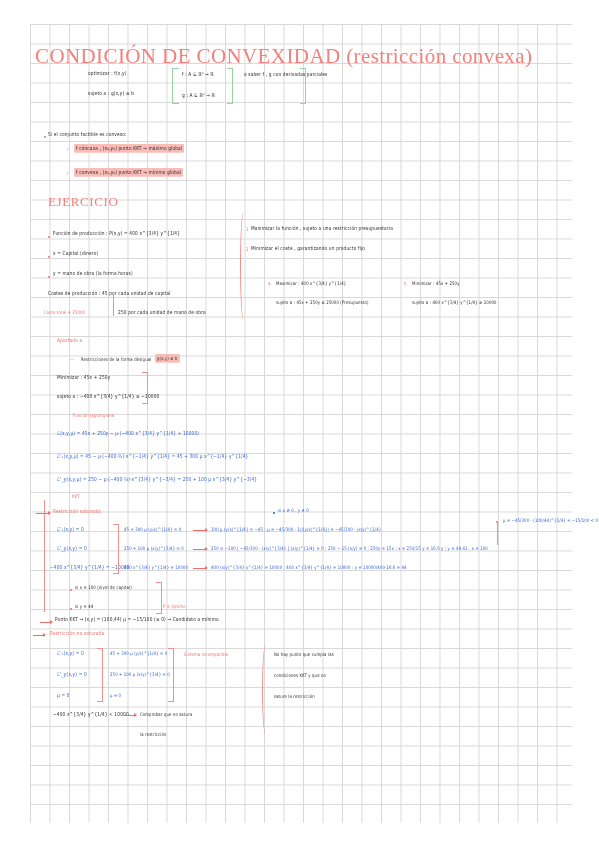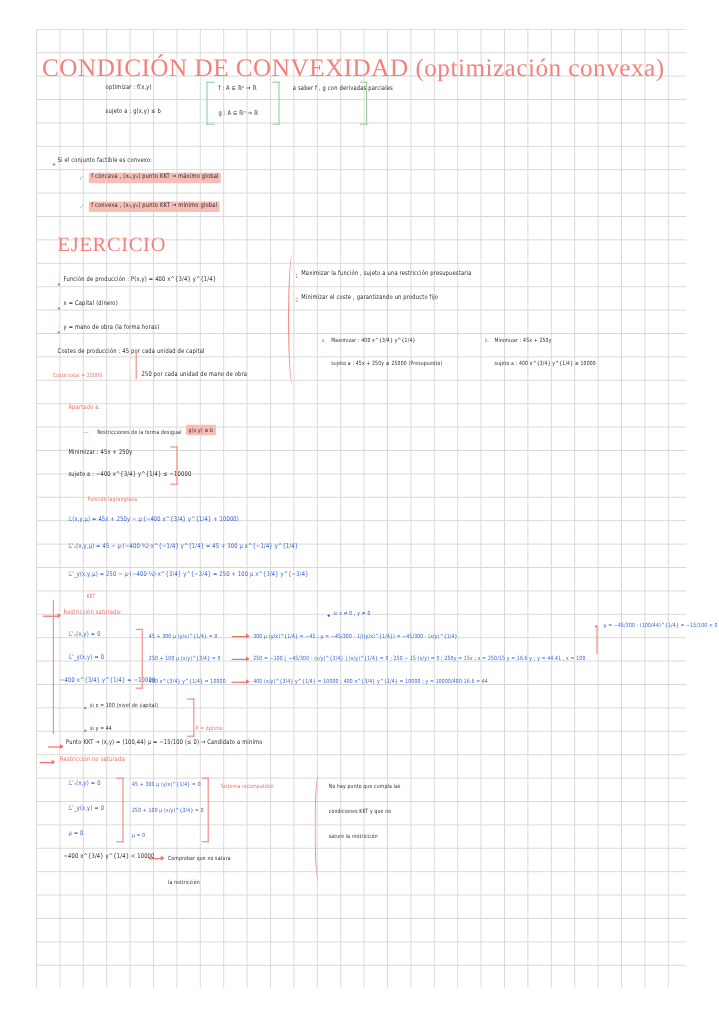--- a/index.html
+++ b/index.html
@@ -16,21 +16,21 @@
           linear-gradient(to bottom,#d9d9d9 1px,transparent 1px);
         background-size:19.5px 19.5px;
         background-position:0 0;}
 
   
   .ink{position:absolute;white-space:nowrap;line-height:1;}
 
   .hTitle{font-family:"Liberation Serif",serif;color:#f3817c;
           font-size:21px;letter-spacing:.4px;}
   .hSub{font-family:"Liberation Serif",serif;color:#f3817c;
-        font-size:17px;letter-spacing:.6px;}
+        font-size:13px;letter-spacing:.6px;}
 
   
   .hw{font-family:"DejaVu Sans",sans-serif;font-size:4.0px;
       color:#2b2b2b;letter-spacing:.15px;transform:scaleY(1.25);
       transform-origin:left center;}
   .hw.red{color:#ef6f6a;}
   .hw.blue{color:#2f5fd0;}
   .hw.green{color:#7fc08a;}
   .hw.s5{font-size:4.6px;}
   .hw.s45{font-size:4.3px;}
@@ -58,21 +58,21 @@
          border-right:none;border-top:none;border-bottom:none;
          border-radius:40% 0 0 40%/50% 0 0 50%;}
 </style>
 </head>
 <body>
 
 <div id="page">
 
   <div id="grid"></div>
 
-  <div class="ink hTitle" style="left:35px;top:46px;">CONDICIÓN DE CONVEXIDAD (optimización convexa)</div>
+  <div class="ink hTitle" style="left:35px;top:46px;">CONDICIÓN DE CONVEXIDAD (restricción convexa)</div>
 
   <div class="ink hw s45" style="left:88px;top:72px;">optimizar :  f(x,y)</div>
   <div class="ink hw s45" style="left:88px;top:92px;">sujeto a :  g(x,y) ≤ b</div>
 
   <div class="brk" style="left:172px;top:68px;width:6px;height:34px;"></div>
   <div class="ink hw s45" style="left:182px;top:73px;">f : A ⊆ ℝⁿ → ℝ</div>
   <div class="ink hw s45" style="left:182px;top:94px;">g : A ⊆ ℝⁿ → ℝ</div>
   <div class="ink hw s45" style="left:244px;top:73px;">a saber    f , g   con derivadas parciales</div>
   <div class="brkR" style="left:227px;top:68px;width:5px;height:34px;"></div>
   <div class="brkR" style="left:300px;top:68px;width:5px;height:34px;"></div>

